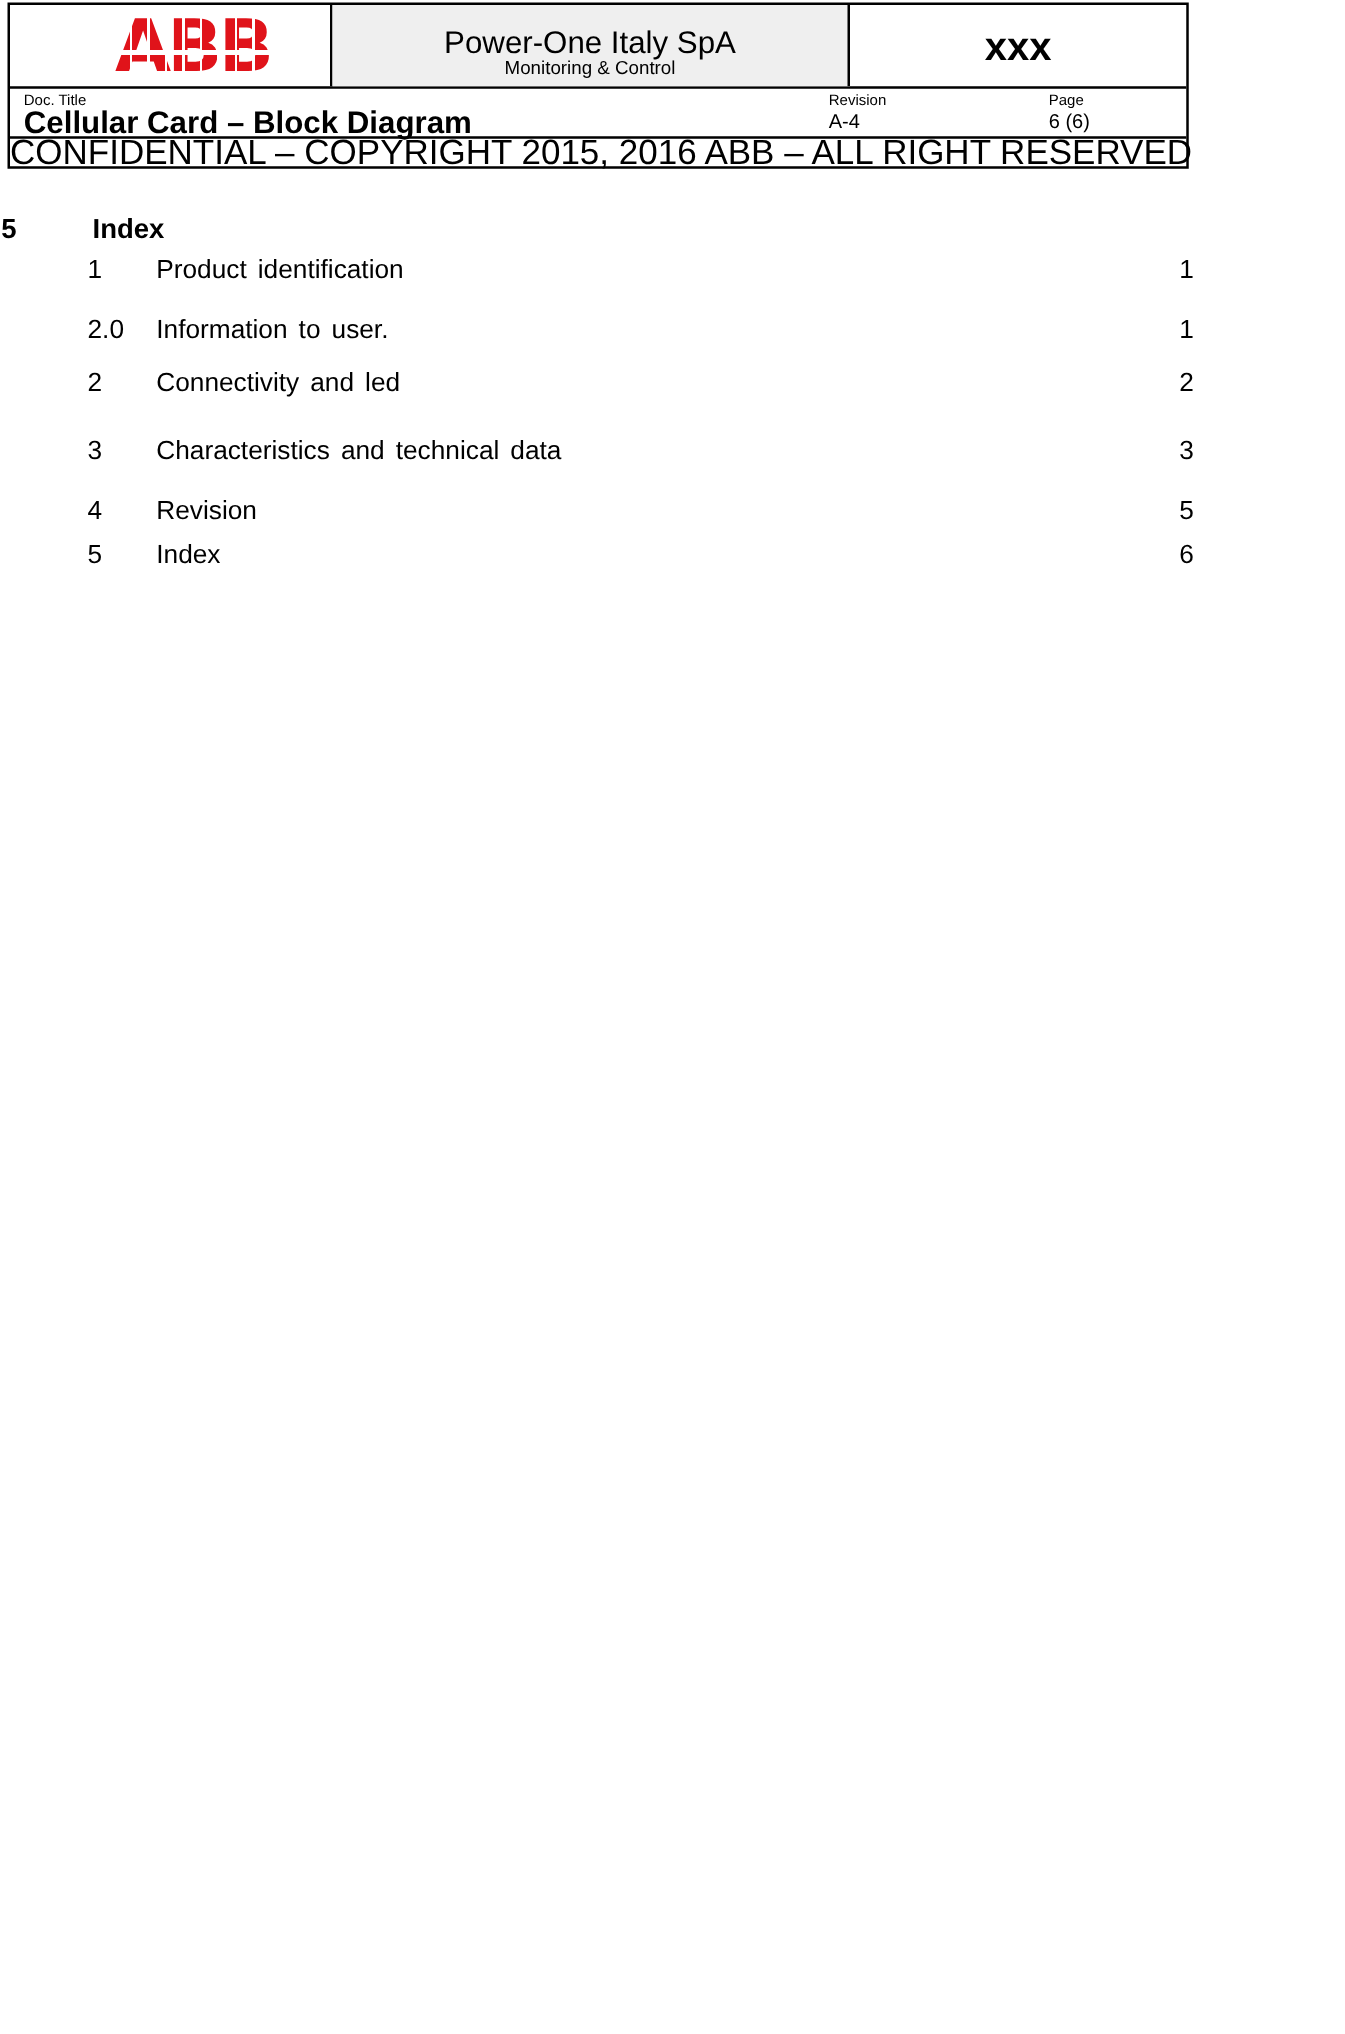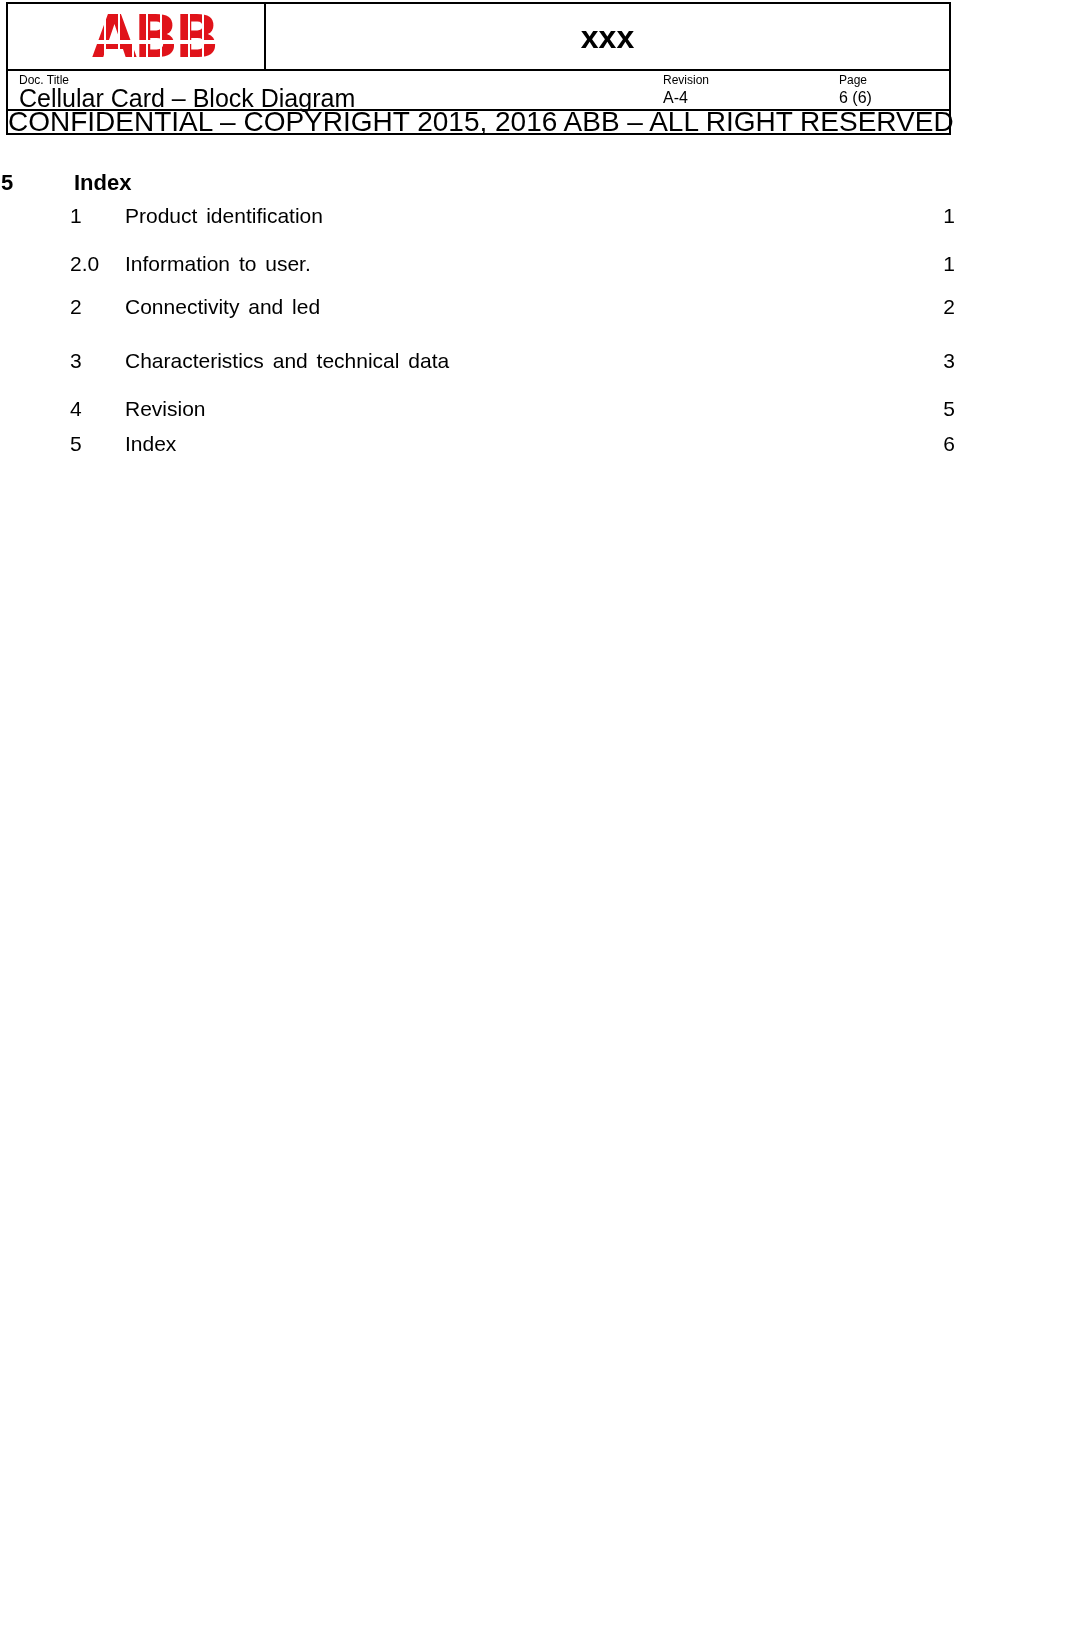--- a/index.html
+++ b/index.html
@@ -67,21 +67,21 @@
     flex: 1;
     display: flex;
     align-items: center;
     justify-content: center;
   }
   .doc-code { font-weight: bold; font-size: 32px; line-height: 1; }
 
   .row2 { position: relative; height: 38px; border-bottom: 2px solid #000; }
   .doc-title-block { position: absolute; left: 11px; top: 3px; }
   .small-label { font-size: 12px; line-height: 13px; }
-  .doc-title { font-size: 25px; line-height: 22px; white-space: nowrap; }
+  .doc-title { font-size: 25px; line-height: 22px; white-space: nowrap; font-weight: bold; }
   .revision-block { position: absolute; left: 655px; top: 3px; }
   .page-block { position: absolute; left: 831px; top: 3px; }
   .meta-value { font-size: 16px; line-height: 20px; margin-top: 1px; }
 
   .row3 {
     height: 22px;
     text-align: center;
     font-size: 28px;
     line-height: 22px;
     padding-right: 26px;
@@ -133,20 +133,24 @@
 
 <div class="page">
 
   <div class="header-table">
     <div class="row1">
       <div class="cell cell-logo">
         <div class="abb-logo">
           <span class="abb-text">ABB</span>
         </div>
       </div>
+      <div class="cell cell-company">
+        <div class="company-name">Power-One Italy SpA</div>
+        <div class="company-division">Monitoring &amp; Control</div>
+      </div>
       <div class="cell cell-code">
         <span class="doc-code">xxx</span>
       </div>
     </div>
 
     <div class="row2">
       <div class="doc-title-block">
         <div class="small-label">Doc. Title</div>
         <div class="doc-title">Cellular Card – Block Diagram</div>
       </div>

